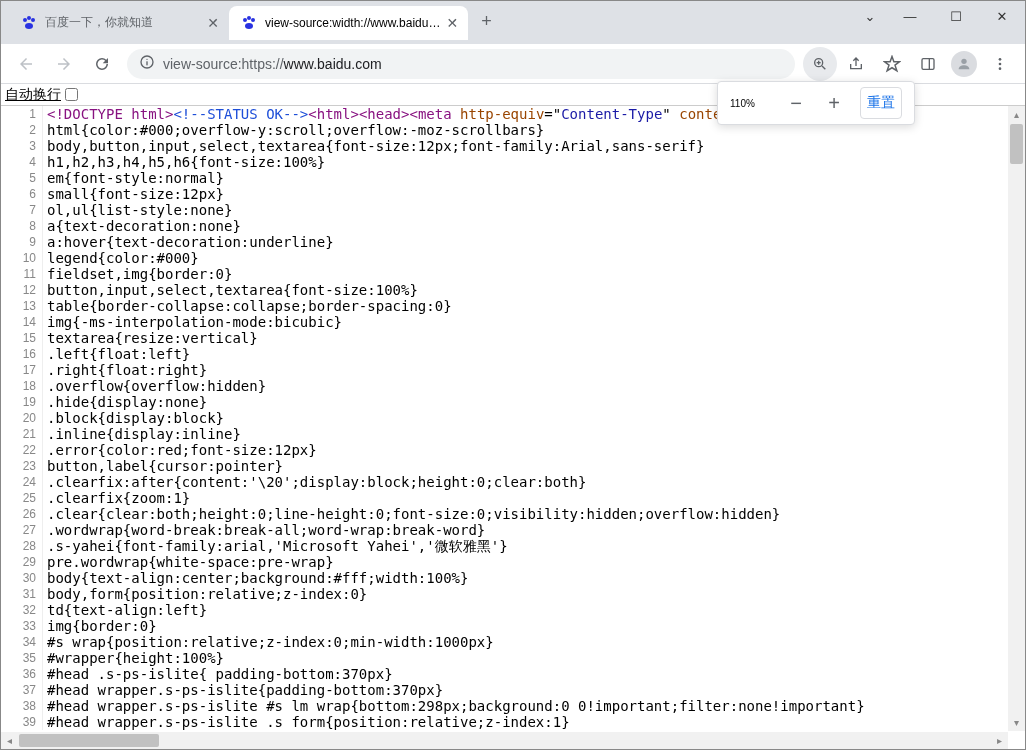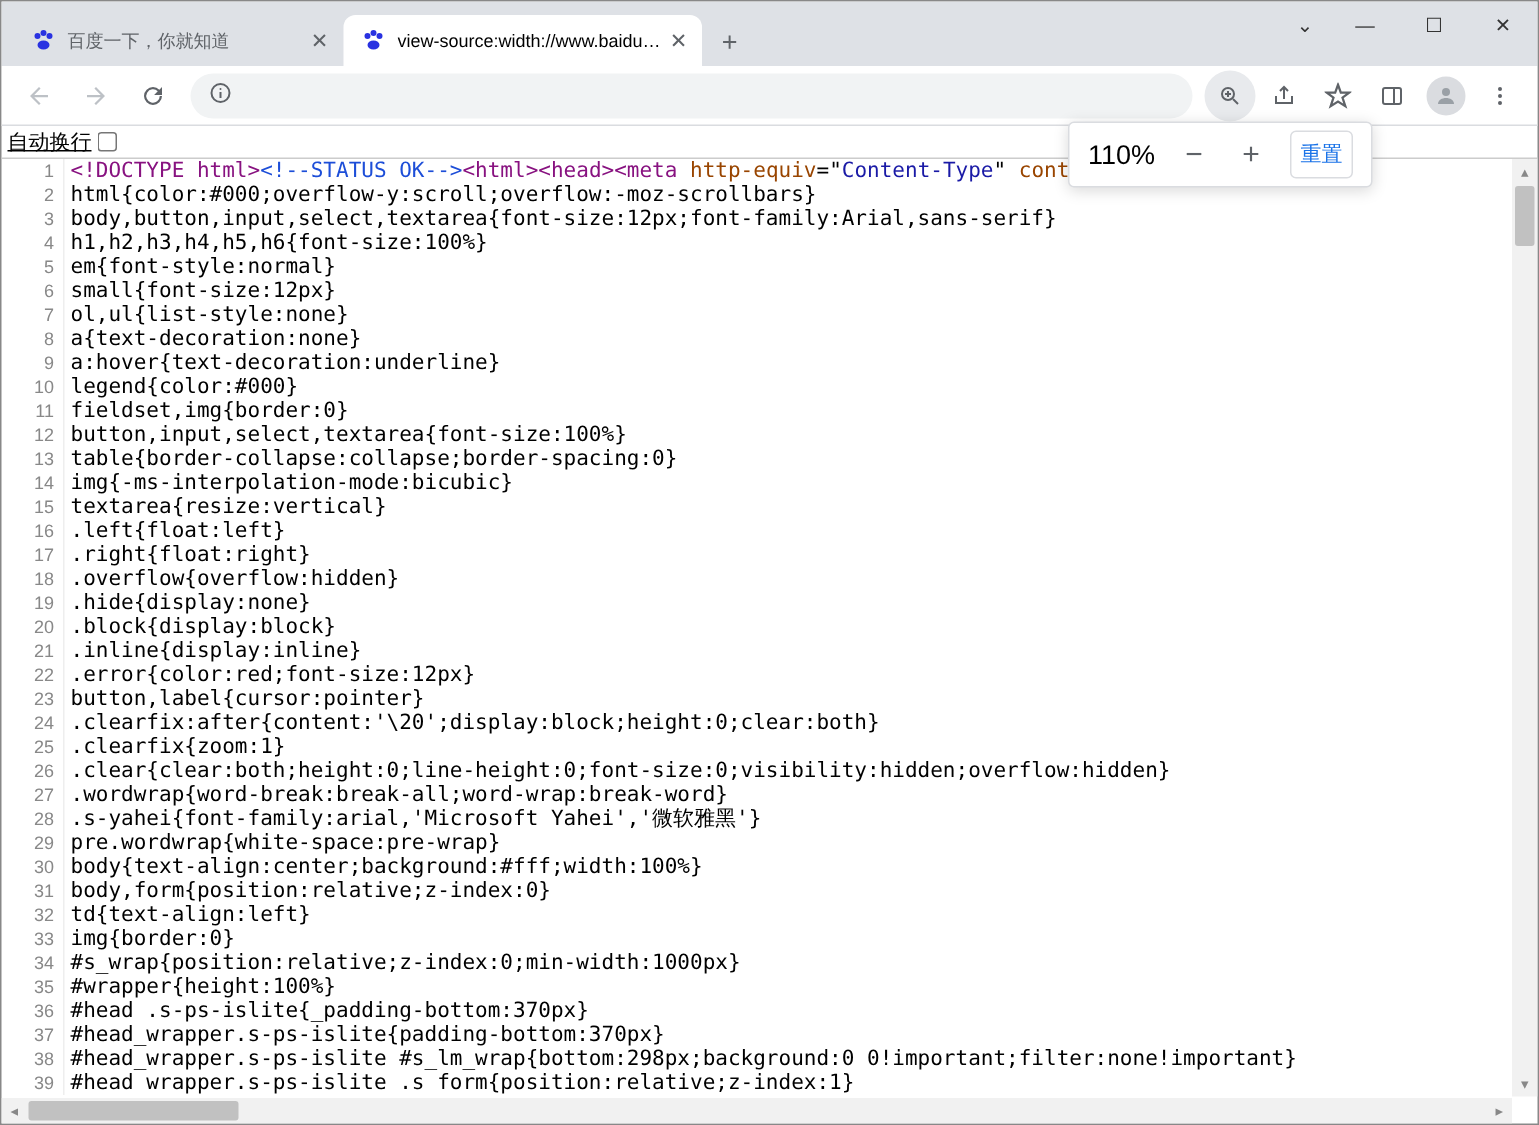--- a/index.html
+++ b/index.html
@@ -1,18 +1,18 @@
 <!DOCTYPE html>
 <html><head>
 <meta charset="utf-8">
 <style>
 * { margin: 0; padding: 0; box-sizing: border-box; }
 body { font-family: "Segoe UI", Arial, sans-serif; font-size: 13px; background: #fff; overflow: hidden; width: 1026px; height: 750px; position: relative; border: 1px solid #888; }
 .titlebar { height: 43px; background: #dee1e6; display: flex; align-items: flex-end; position: relative; }
-.tabs-area { display: flex; align-items: flex-end; height: 100%; padding-left: 8px; flex: 1; }
+.tabs-area { display: flex; align-items: center; height: 100%; padding-left: 8px; flex: 1; }
 .tab { height: 34px; display: flex; align-items: center; padding: 0 8px 0 12px; font-size: 12px; position: relative; border-radius: 8px 8px 0 0; min-width: 220px; max-width: 240px; }
 .tab.active { background: #fff; }
 .tab.inactive { background: transparent; color: #5f6368; }
 .tab .favicon { width: 16px; height: 16px; margin-right: 8px; flex-shrink: 0; }
 .tab .tab-title { flex: 1; white-space: nowrap; overflow: hidden; text-overflow: ellipsis; }
 .tab .tab-close { width: 16px; height: 16px; display: flex; align-items: center; justify-content: center; color: #5f6368; font-size: 14px; margin-left: 4px; }
 .newtab { width: 28px; height: 28px; display: flex; align-items: center; justify-content: center; color: #5f6368; font-size: 18px; margin-left: 4px; margin-bottom: 2px; }
 .win-controls { display: flex; height: 30px; align-self: flex-start; }
 .win-controls > div { width: 46px; height: 30px; display: flex; align-items: center; justify-content: center; color: #333; }
 .win-controls .chev { width: 34px; font-size: 13px; }
@@ -23,21 +23,21 @@
 .addr-bar .info-icon { color: #5f6368; }
 .addr-bar .scheme { color: #5f6368; }
 .addr-bar .url-host { color: #202124; }
 .toolbar-right { display: flex; align-items: center; gap: 2px; }
 .toolbar-right .icon-btn { width: 34px; height: 34px; display: flex; align-items: center; justify-content: center; color: #5f6368; border-radius: 50%; }
 .toolbar-right .icon-btn.zoomed { background: #e8eaed; }
 .profile { width: 26px; height: 26px; border-radius: 50%; background: #dadce0; display: flex; align-items: center; justify-content: center; }
 .topbar { height: 22px; border-bottom: 1px solid #ccc; display: flex; align-items: center; padding: 0 4px; font-size: 14px; font-family: "Microsoft YaHei", sans-serif; text-decoration: underline; }
 .topbar input[type=checkbox] { margin-left: 4px; }
 .zoom-popup { position: absolute; top: 80px; right: 110px; background: #fff; border: 1px solid #dadce0; border-radius: 4px; box-shadow: 0 2px 10px rgba(0,0,0,0.15); height: 44px; display: flex; align-items: center; padding: 0 12px; gap: 14px; z-index: 100; }
-.zoom-popup .zoom-val { font-size: 18px; min-width: 40px; }
+.zoom-popup .zoom-val { font-size: 10px; min-width: 40px; }
 .zoom-popup .zbtn { font-size: 20px; color: #5f6368; width: 24px; text-align: center; cursor: pointer; }
 .zoom-popup .reset { padding: 6px 6px; border: 1px solid #dadce0; border-radius: 4px; font-size: 14px; color: #1a73e8; }
 .source-view { height: calc(100% - 43px - 40px - 22px); overflow: hidden; font-family: "NSimSun","SimSun",Consolas,monospace; font-size: 14px; line-height: 16px; }
 .src-line { display: flex; white-space: pre; }
 .lineno { width: 42px; text-align: right; padding-right: 6px; color: #888; border-right: 1px solid #eee; user-select: none; flex-shrink: 0; font-family: Arial,sans-serif; font-size: 12px; }
 .src { padding-left: 4px; color: #000; overflow: hidden; }
 .src .tag { color: #881280; }
 .src .attr { color: #994500; }
 .src .val { color: #1a1aa6; }
 .src .comment { color: #1d4ed8; }
@@ -106,20 +106,21 @@
       </svg>
   </div>
   <div class="addr-bar">
     <span class="info-icon">
       <svg width="16" height="16" viewBox="0 0 24 24">
           <circle cx="12" cy="12" r="9" fill="none" stroke="currentColor" stroke-width="2"></circle>
           <circle cx="12" cy="8" r="1" fill="currentColor"></circle>
           <rect x="11" y="11" width="2" height="6" fill="currentColor"></rect>
         </svg>
     </span>
+    <span><span class="scheme">view-source:https://</span><span class="url-host">www.baidu.com</span></span>
   </div>
   <div class="toolbar-right">
     <div class="icon-btn zoomed">
       <svg width="16" height="16" viewBox="0 0 24 24">
           <circle cx="10" cy="10" r="6" fill="none" stroke="currentColor" stroke-width="2"></circle>
           <line x1="15" y1="15" x2="20" y2="20" stroke="currentColor" stroke-width="2"></line>
           <line x1="7" y1="10" x2="13" y2="10" stroke="currentColor" stroke-width="2"></line>
           <line x1="10" y1="7" x2="10" y2="13" stroke="currentColor" stroke-width="2"></line>
         </svg>
     </div>

